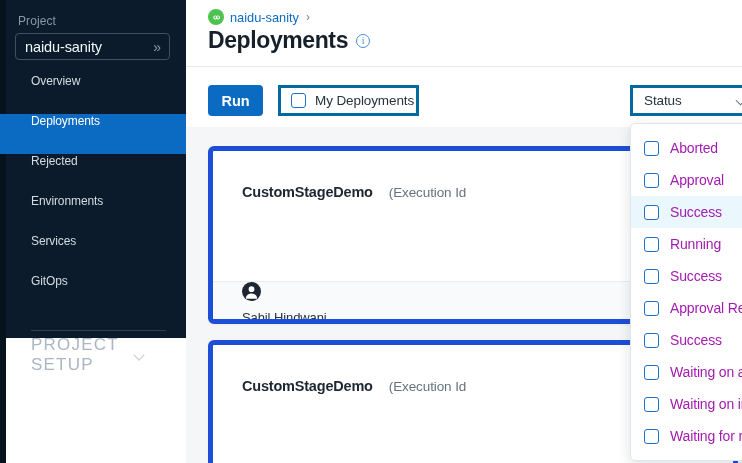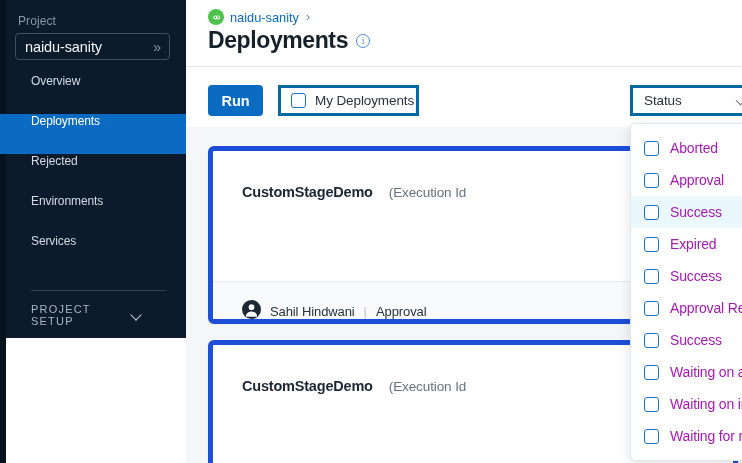--- a/index.html
+++ b/index.html
@@ -103,21 +103,21 @@
     height: 40px;
     display: flex;
     align-items: center;
     justify-content: space-between;
     padding: 0 44px 0 31px;
     margin-top: 4px;
     box-sizing: border-box;
     cursor: pointer;
   }
   .nav-section-label {
-    font-size: 11px;
+    font-size: 17px;
     color: #aab6c2;
     letter-spacing: 1.2px;
     font-weight: 400;
   }
   .chev-down {
     width: 11px;
     height: 11px;
     position: relative;
   }
   .chev-down::before {
@@ -325,24 +325,25 @@
   }
   .card-footer {
     position: absolute;
     left: 0;
     bottom: 0;
     width: 100%;
     height: 38px;
     background: #f8fafb;
     border-top: 1px solid #e9edf1;
     display: flex;
-    align-items: flex-end;
+    align-items: flex-start;
     padding-left: 29px;
     box-sizing: border-box;
     gap: 9px;
+    flex-direction: column;
   }
   .avatar {
     width: 19px; height: 19px;
     border-radius: 50%;
     background: #1c2733;
     display: flex;
     align-items: flex-end;
     justify-content: center;
     overflow: hidden;
     flex: none;
@@ -413,20 +414,23 @@
         <span>Deployments</span>
       </div>
       <div class="nav-item">
         <span>Rejected</span>
       </div>
       <div class="nav-item">
         <span>Environments</span>
       </div>
       <div class="nav-item">
         <span>Services</span>
+      </div>
+      <div class="nav-item">
+        <span>GitOps</span>
       </div>
 
       <div class="nav-divider"></div>
 
       <div class="nav-section">
         <span class="nav-section-label">PROJECT SETUP</span>
         <span class="chev-down"></span>
       </div>
     </div>
   </div>
@@ -503,21 +507,21 @@
       <div class="dd-item">
         <span class="cbox"></span>
         <span class="dd-label">Approval</span>
       </div>
       <div class="dd-item hover">
         <span class="cbox"></span>
         <span class="dd-label">Success</span>
       </div>
       <div class="dd-item">
         <span class="cbox"></span>
-        <span class="dd-label">Expired</span>
+        <span class="dd-label">Running</span>
       </div>
       <div class="dd-item">
         <span class="cbox"></span>
         <span class="dd-label">Success</span>
       </div>
       <div class="dd-item">
         <span class="cbox"></span>
         <span class="dd-label">Approval Rejected</span>
       </div>
       <div class="dd-item">

